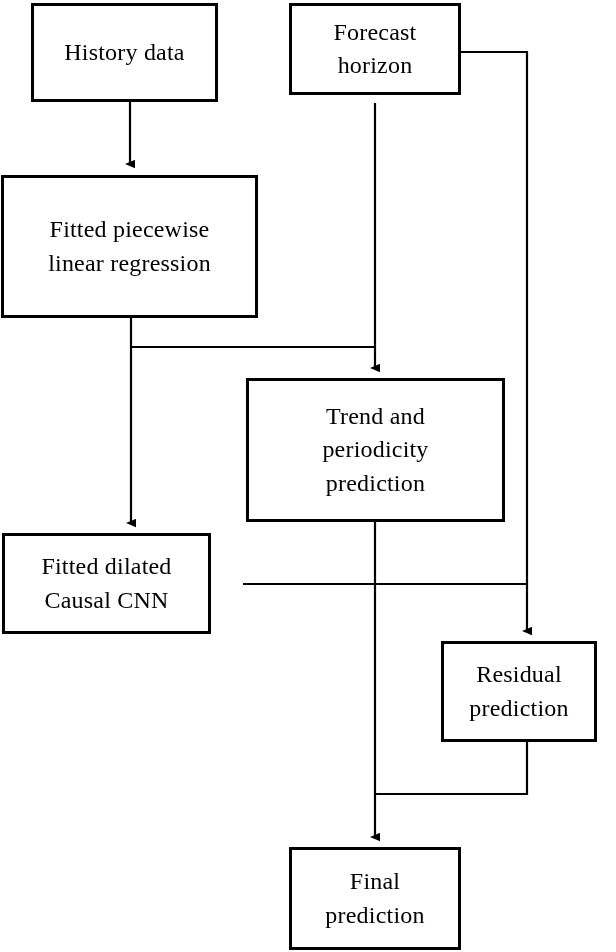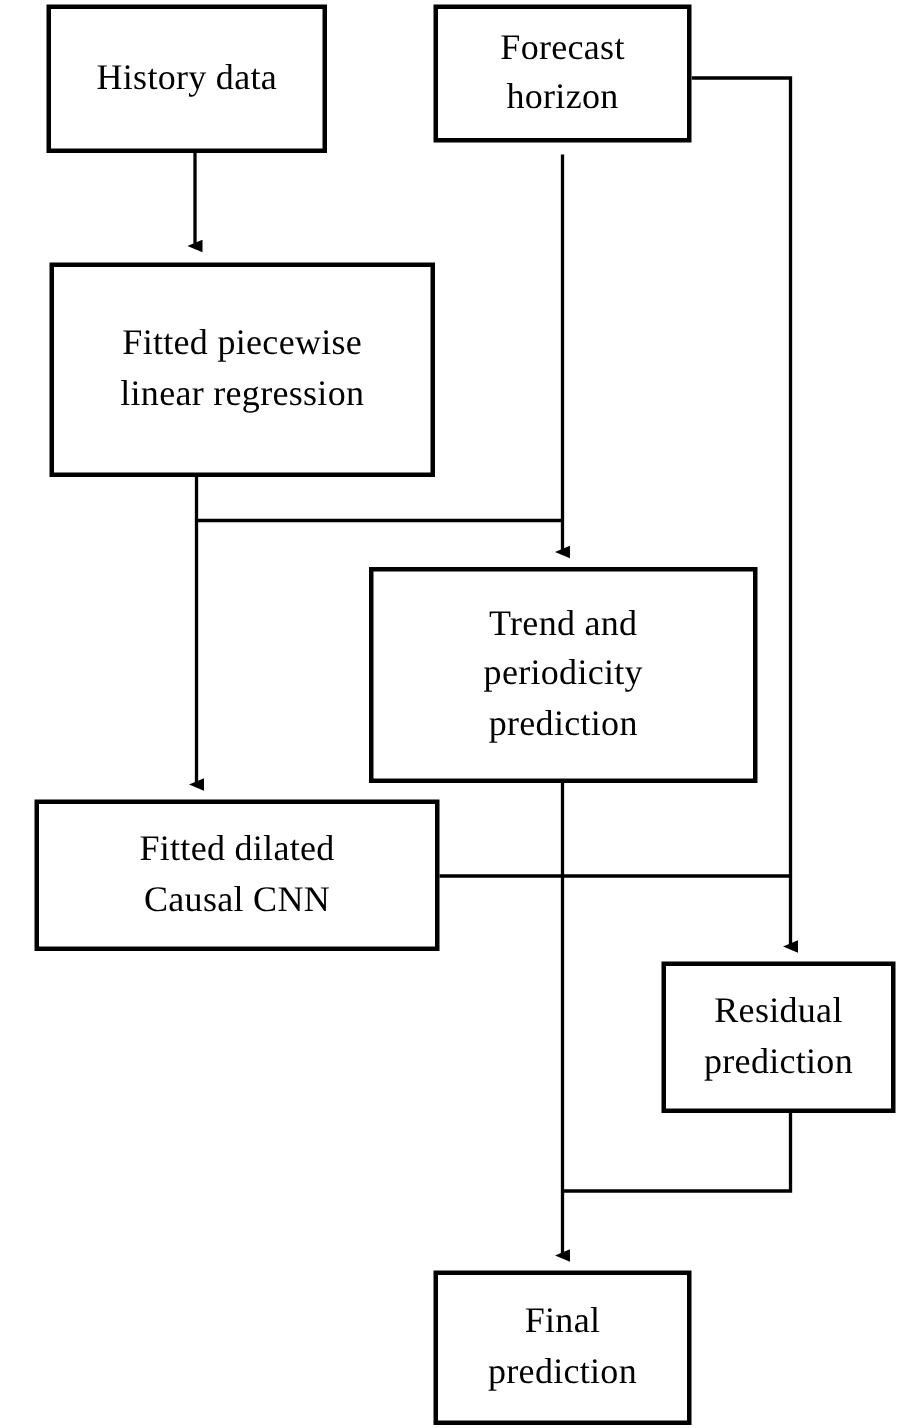--- a/index.html
+++ b/index.html
@@ -90,32 +90,32 @@
 
   <div class="node" style="left:31px; top:3px; width:187px; height:99px;">
     <span class="node-label">History data</span>
   </div>
 
   <div class="node" style="left:289px; top:3px; width:172px; height:92px;">
     <span class="node-label">Forecast
 horizon</span>
   </div>
 
-  <div class="node" style="left:1px; top:175px; width:257px; height:143px;margin-left:32px;">
+  <div class="node" style="left:1px; top:175px; width:257px; height:143px;">
     <span class="node-label">Fitted piecewise
 linear regression</span>
   </div>
 
   <div class="node" style="left:246px; top:378px; width:259px; height:144px;">
     <span class="node-label">Trend and
 periodicity
 prediction</span>
   </div>
 
-  <div class="node" style="left:23px; top:533px; width:270px; height:101px;">
+  <div class="node" style="left:2px; top:533px; width:209px; height:101px;">
     <span class="node-label">Fitted dilated
 Causal CNN</span>
   </div>
 
   <div class="node" style="left:441px; top:641px; width:156px; height:101px;">
     <span class="node-label">Residual
 prediction</span>
   </div>
 
   <div class="node" style="left:289px; top:847px; width:172px; height:103px;">

